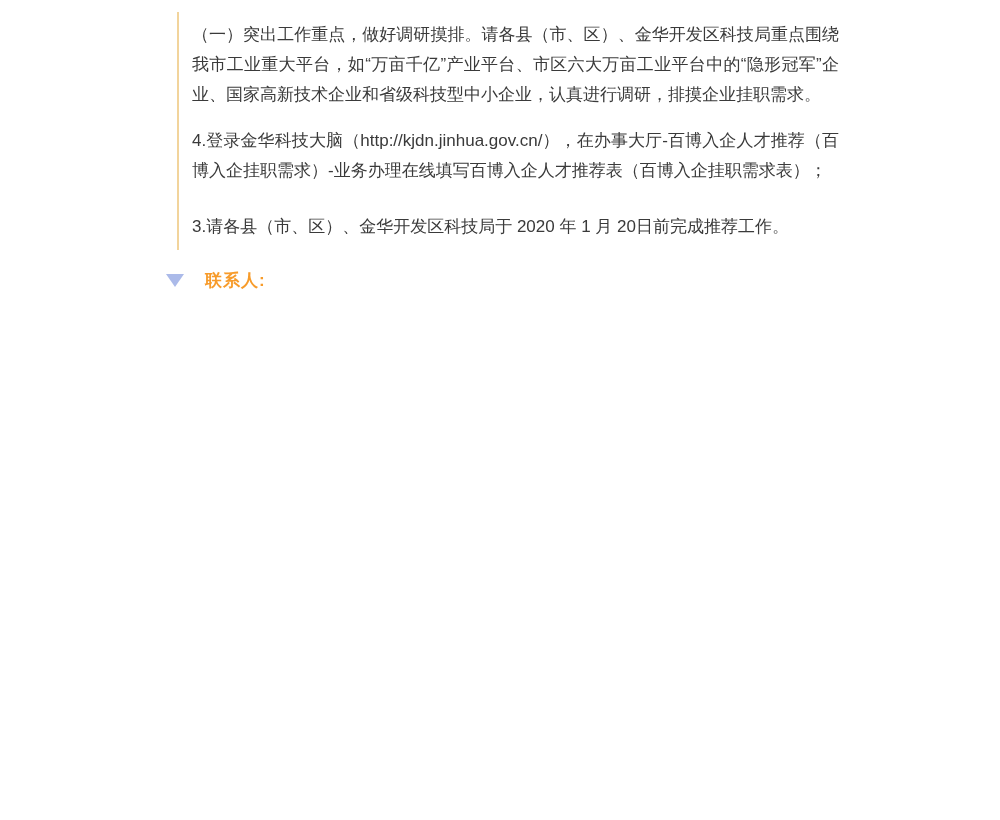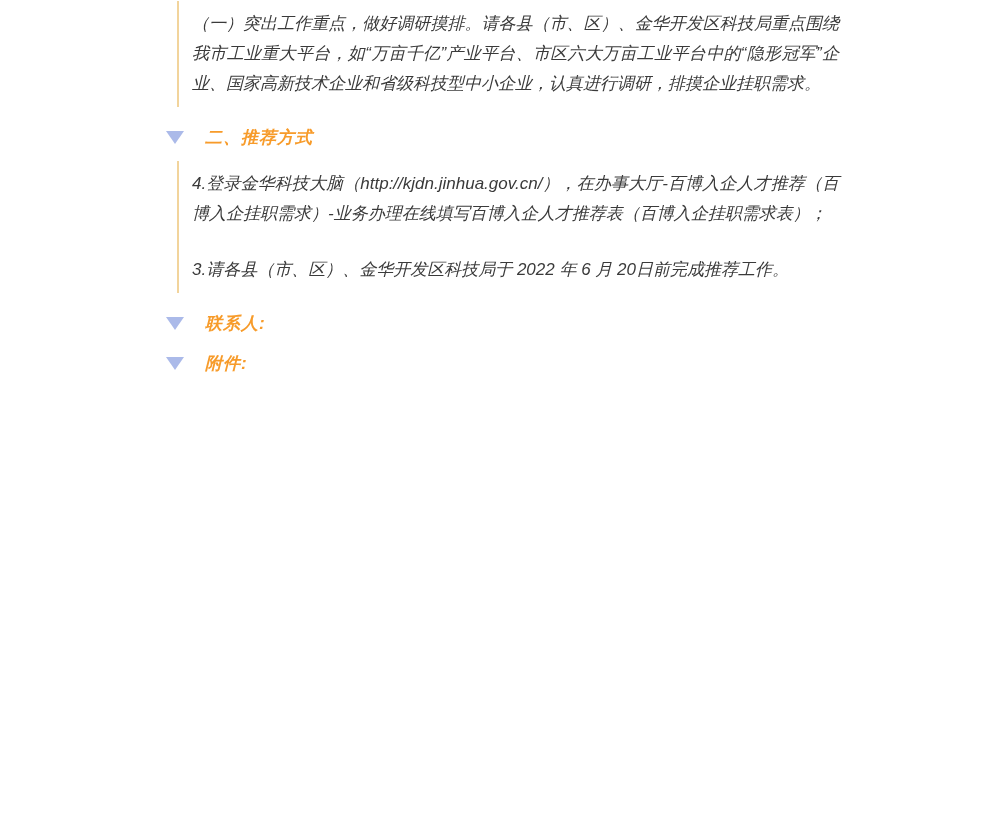--- a/index.html
+++ b/index.html
@@ -11,23 +11,22 @@
   .page {
     position: relative;
     width: 1000px;
     height: 820px;
     overflow: hidden;
     background: #ffffff;
   }
   .doc {
     position: absolute;
     left: 177px;
-    top: 1px;
+    top: 12px;
     width: 662px;
-    font-style: italic;
   }
   .content-block {
     border-left: 2px solid #f2d49c;
     padding: 2px 0 2px 13px;
   }
   .para {
     font-size: 17px;
     line-height: 30px;
     color: #3a3a3a;
     text-align: justify;
@@ -62,35 +61,27 @@
 </head>
 <body>
 
 <div class="page">
   <div class="doc">
 
     <section class="content-block">
       <p class="para">（一）突出工作重点，做好调研摸排。请各县（市、区）、金华开发区科技局重点围绕我市工业重大平台，如“万亩千亿”产业平台、市区六大万亩工业平台中的“隐形冠军”企业、国家高新技术企业和省级科技型中小企业，认真进行调研，排摸企业挂职需求。</p>
     </section>
 
-    <div class="sec-header">
-      <span class="tri"></span>
-      <span class="sec-title">二、推荐方式</span>
-    </div>
 
     <section class="content-block">
       <p class="para">4.登录金华科技大脑（http://kjdn.jinhua.gov.cn/），在办事大厅-百博入企人才推荐（百博入企挂职需求）-业务办理在线填写百博入企人才推荐表（百博入企挂职需求表）；</p>
-      <p class="para">3.请各县（市、区）、金华开发区科技局于 2022 年 6 月 20日前完成推荐工作。</p>
+      <p class="para">3.请各县（市、区）、金华开发区科技局于 2020 年 1 月 20日前完成推荐工作。</p>
     </section>
 
     <div class="sec-header">
       <span class="tri"></span>
       <span class="sec-title">联系人:</span>
     </div>
 
 
-    <div class="sec-header">
-      <span class="tri"></span>
-      <span class="sec-title">附件:</span>
-    </div>
 
   </div>
 </div>
 
 </body></html>

